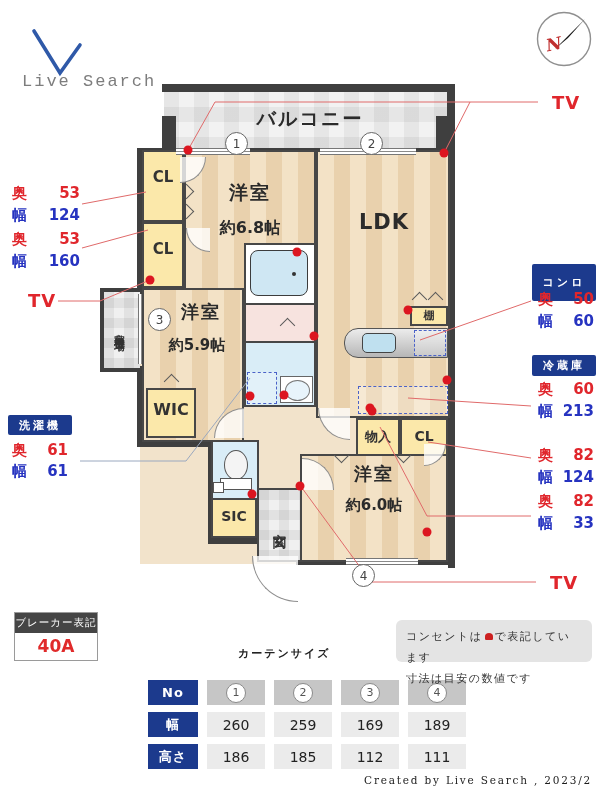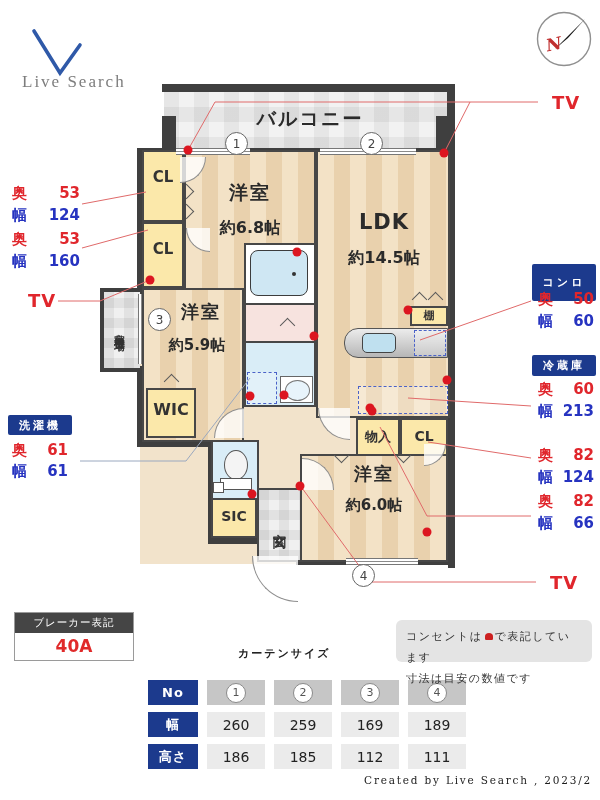--- a/index.html
+++ b/index.html
@@ -41,39 +41,39 @@
 
   
   .dim{position:absolute;display:flex;justify-content:space-between;font-size:15px;font-weight:700;}
   .dim.red{color:#e0262c;}
   .dim.blue{color:#2633c0;}
   .tv{position:absolute;color:#e0262c;font-size:18px;font-weight:700;letter-spacing:1px;}
   .badge{position:absolute;background:#1c3a8d;color:#fff;font-size:11px;font-weight:600;letter-spacing:3px;
          display:flex;align-items:center;justify-content:center;border-radius:2px;}
 
   
-  .brk{position:absolute;width:120px;border:1.5px solid #9a9a9a;background:#fff;box-sizing:border-box;}
+  .brk{position:absolute;width:84px;border:1.5px solid #9a9a9a;background:#fff;box-sizing:border-box;}
   .brk-h{background:#454545;color:#fff;font-size:10.5px;letter-spacing:1px;height:20px;
          display:flex;align-items:center;justify-content:center;}
   .brk-v{color:#e02a2a;font-size:17px;font-weight:700;text-align:center;padding:3px 0 4px;}
   .tbl-title{position:absolute;font-size:11px;color:#222;letter-spacing:2px;font-weight:700;}
   .ctable{position:absolute;display:grid;grid-template-columns:50px 58px 58px 58px 58px;
           grid-auto-rows:25px;row-gap:7px;column-gap:9px;}
   .cth{background:#1c3a8d;color:#fff;font-size:13px;font-weight:600;display:flex;align-items:center;justify-content:center;letter-spacing:1px;}
   .ctc{background:#ebebeb;color:#222;font-size:14px;display:flex;align-items:center;justify-content:center;}
   .ctc.gray{background:#c6c6c6;}
   .circ{width:18px;height:18px;border-radius:50%;background:#fff;border:1.2px solid #8a8a8a;
         display:flex;align-items:center;justify-content:center;font-size:11px;color:#555;}
   .note{position:absolute;background:#e4e4e4;border-radius:6px;color:#333;font-size:11px;
         letter-spacing:1.5px;line-height:1.9;padding:7px 10px;box-sizing:border-box;}
   .outlet-glyph{display:inline-block;width:8px;height:7px;background:#cc2020;
         border-radius:50% 50% 15% 15%;vertical-align:middle;margin:0 2px 2px 2px;}
   .credit{position:absolute;font-family:"DejaVu Serif","Liberation Serif",serif;font-size:10.5px;
           letter-spacing:1.8px;color:#1c1c1c;text-align:right;}
-  .logo-text{position:absolute;font-family:Liberation Serif, serif;font-size:17px;
+  .logo-text{position:absolute;font-family:Liberation Mono, monospace;font-size:17px;
              color:#7d7d7d;letter-spacing:2px;}
   .north{position:absolute;color:#c03030;font-size:17px;font-weight:700;font-style:italic;
          font-family:"DejaVu Serif","Liberation Serif",serif;transform:rotate(-12deg);}
 </style>
 </head>
 <body>
 
 <div class="canvas">
 
   <div class="layer">
@@ -116,21 +116,20 @@
     <div class="boxlabel" style="left:142px;top:168px;width:42px;font-size:15px;">CL</div>
     <div class="room cream" style="left:142px;top:222px;width:42px;height:66px;"></div>
     <div class="boxlabel" style="left:142px;top:240px;width:42px;font-size:15px;">CL</div>
 
     <div class="room floor" style="left:184px;top:150px;width:132px;height:180px;"></div>
     <div class="rname" style="left:190px;top:180px;width:120px;font-size:19px;">洋室</div>
     <div class="rsize" style="left:190px;top:218px;width:120px;font-size:16px;">約6.8帖</div>
 
     <div class="room floor" style="left:316px;top:150px;width:134px;height:268px;"></div>
     <div class="rname" style="left:326px;top:210px;width:116px;font-size:21px;letter-spacing:1px;">LDK</div>
-    <div class="rsize" style="left:326px;top:248px;width:116px;font-size:16px;">約14.5帖</div>
 
     <div class="abs checker-sm" style="left:100px;top:288px;width:40px;height:84px;border:4px solid #3f3f3f;border-right:none;box-sizing:border-box;"></div>
     <div class="boxlabel vtext" style="left:106px;top:292px;width:28px;height:76px;font-size:10.5px;letter-spacing:2px;">室外機置場</div>
     <div class="win-v" style="left:138px;top:294px;width:7px;height:70px;"></div>
 
     <div class="room floor" style="left:142px;top:288px;width:102px;height:154px;"></div>
     <div class="rname" style="left:168px;top:300px;width:66px;font-size:18px;">洋室</div>
     <div class="rsize" style="left:152px;top:336px;width:90px;font-size:15px;">約5.9帖</div>
 
     <div class="room white-room" style="left:244px;top:243px;width:72px;height:62px;"></div>
@@ -290,21 +289,21 @@
     <div class="dim blue" style="left:538px;top:468px;width:56px;">
       <span>幅</span>
       <span>124</span>
     </div>
     <div class="dim red" style="left:538px;top:492px;width:56px;">
       <span>奥</span>
       <span>82</span>
     </div>
     <div class="dim blue" style="left:538px;top:514px;width:56px;">
       <span>幅</span>
-      <span>66</span>
+      <span>33</span>
     </div>
 
     <div class="tv" style="left:550px;top:572px;">TV</div>
   </div>
 
   <div class="brk" style="left:14px;top:612px;">
     <div class="brk-h">ブレーカー表記</div>
     <div class="brk-v">40A</div>
   </div>
 

